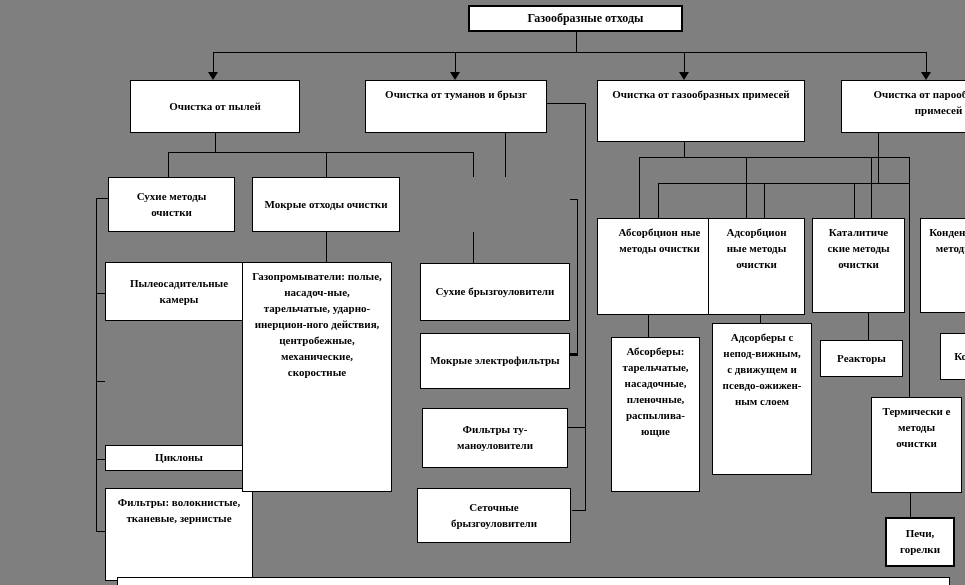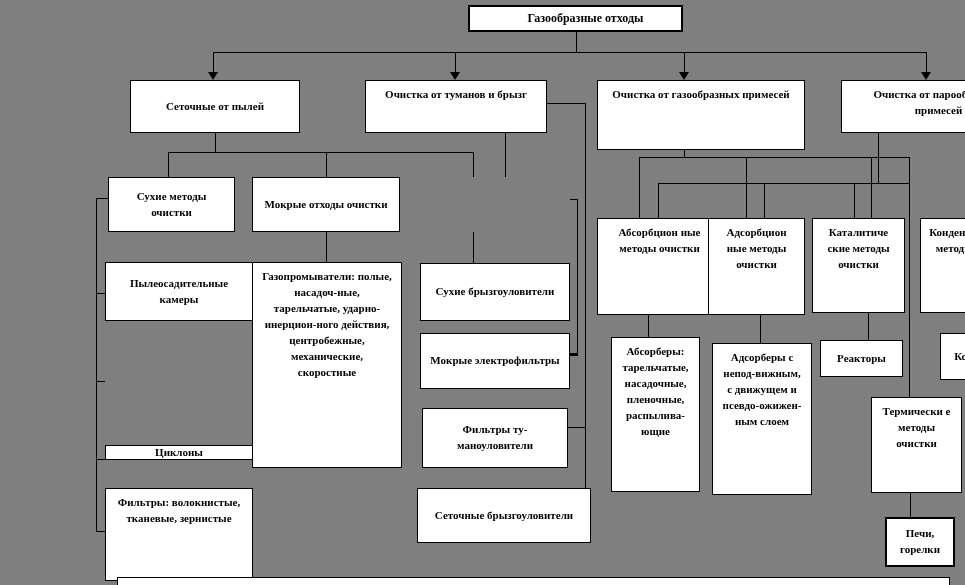--- a/index.html
+++ b/index.html
@@ -81,45 +81,45 @@
   <div class="ln" style="left:909px;top:157px;width:1px;height:26px"></div>
   <div class="ln" style="left:909px;top:183px;width:1px;height:214px"></div>
 
   <div class="ln" style="left:648px;top:315px;width:1px;height:22px"></div>
   <div class="ln" style="left:760px;top:315px;width:1px;height:28px"></div>
   <div class="ln" style="left:868px;top:313px;width:1px;height:27px"></div>
   <div class="ln" style="left:910px;top:493px;width:1px;height:24px"></div>
 
   <div class="box thick big" style="left:468px;top:5px;width:215px;height:27px">Газообразные отходы</div>
 
-  <div class="box" style="left:130px;top:80px;width:170px;height:53px">Сеточные от пылей</div>
+  <div class="box" style="left:130px;top:80px;width:170px;height:53px">Очистка от пылей</div>
   <div class="box top" style="left:365px;top:80px;width:182px;height:53px">Очистка от туманов и брызг</div>
-  <div class="box top" style="left:597px;top:80px;width:208px;height:70px">Очистка от газообразных примесей</div>
+  <div class="box top" style="left:597px;top:80px;width:208px;height:62px">Очистка от газообразных примесей</div>
   <div class="box top" style="left:841px;top:80px;width:195px;height:53px">Очистка от парообразных примесей</div>
 
   <div class="box" style="left:108px;top:177px;width:127px;height:55px">Сухие методы очистки</div>
   <div class="box" style="left:252px;top:177px;width:148px;height:55px">Мокрые отходы очистки</div>
 
   <div class="box" style="left:105px;top:262px;width:148px;height:59px">Пылеосадительные камеры</div>
-  <div class="box" style="left:105px;top:445px;width:148px;height:15px">Циклоны</div>
+  <div class="box" style="left:105px;top:445px;width:148px;height:26px">Циклоны</div>
   <div class="box top" style="left:105px;top:488px;width:148px;height:93px">Фильтры: волокнистые, тканевые, зернистые</div>
 
-  <div class="box top" style="left:252px;top:262px;width:150px;height:206px">Газопромыватели: полые, насадоч-ные, тарельчатые, ударно-инерцион-ного действия, центробежные, механические, скоростные</div>
+  <div class="box top" style="left:242px;top:262px;width:150px;height:230px">Газопромыватели: полые, насадоч-ные, тарельчатые, ударно-инерцион-ного действия, центробежные, механические, скоростные</div>
 
   <div class="box" style="left:420px;top:263px;width:150px;height:58px">Сухие брызгоуловители</div>
   <div class="box" style="left:420px;top:333px;width:150px;height:56px">Мокрые электрофильтры</div>
   <div class="box" style="left:422px;top:408px;width:146px;height:60px">Фильтры ту-маноуловители</div>
-  <div class="box" style="left:417px;top:488px;width:174px;height:55px">Сеточные брызгоуловители</div>
+  <div class="box" style="left:417px;top:488px;width:154px;height:55px">Сеточные брызгоуловители</div>
 
   <div class="box top" style="left:597px;top:218px;width:125px;height:97px">Абсорбцион ные методы очистки</div>
   <div class="box top" style="left:708px;top:218px;width:97px;height:97px">Адсорбцион ные методы очистки</div>
   <div class="box top" style="left:812px;top:218px;width:93px;height:95px">Каталитиче ские методы очистки</div>
   <div class="box top" style="left:920px;top:218px;width:112px;height:95px">Конденсационны е методы очистки</div>
 
   <div class="box top" style="left:611px;top:337px;width:89px;height:155px">Абсорберы: тарельчатые, насадочные, пленочные, распылива-ющие</div>
-  <div class="box top" style="left:712px;top:343px;width:100px;height:152px">Адсорберы с непод-вижным, с движущем и псевдо-ожижен-ным слоем</div>
+  <div class="box top" style="left:712px;top:323px;width:100px;height:152px">Адсорберы с непод-вижным, с движущем и псевдо-ожижен-ным слоем</div>
   <div class="box" style="left:820px;top:340px;width:83px;height:37px">Реакторы</div>
   <div class="box" style="left:940px;top:333px;width:100px;height:47px">Конденсаторы</div>
   <div class="box top" style="left:871px;top:397px;width:91px;height:96px">Термически е методы очистки</div>
   <div class="box thick" style="left:885px;top:517px;width:70px;height:50px">Печи, горелки</div>
 
   <div class="box" style="left:117px;top:577px;width:833px;height:20px"></div>
 </div>
 
 </body></html>

